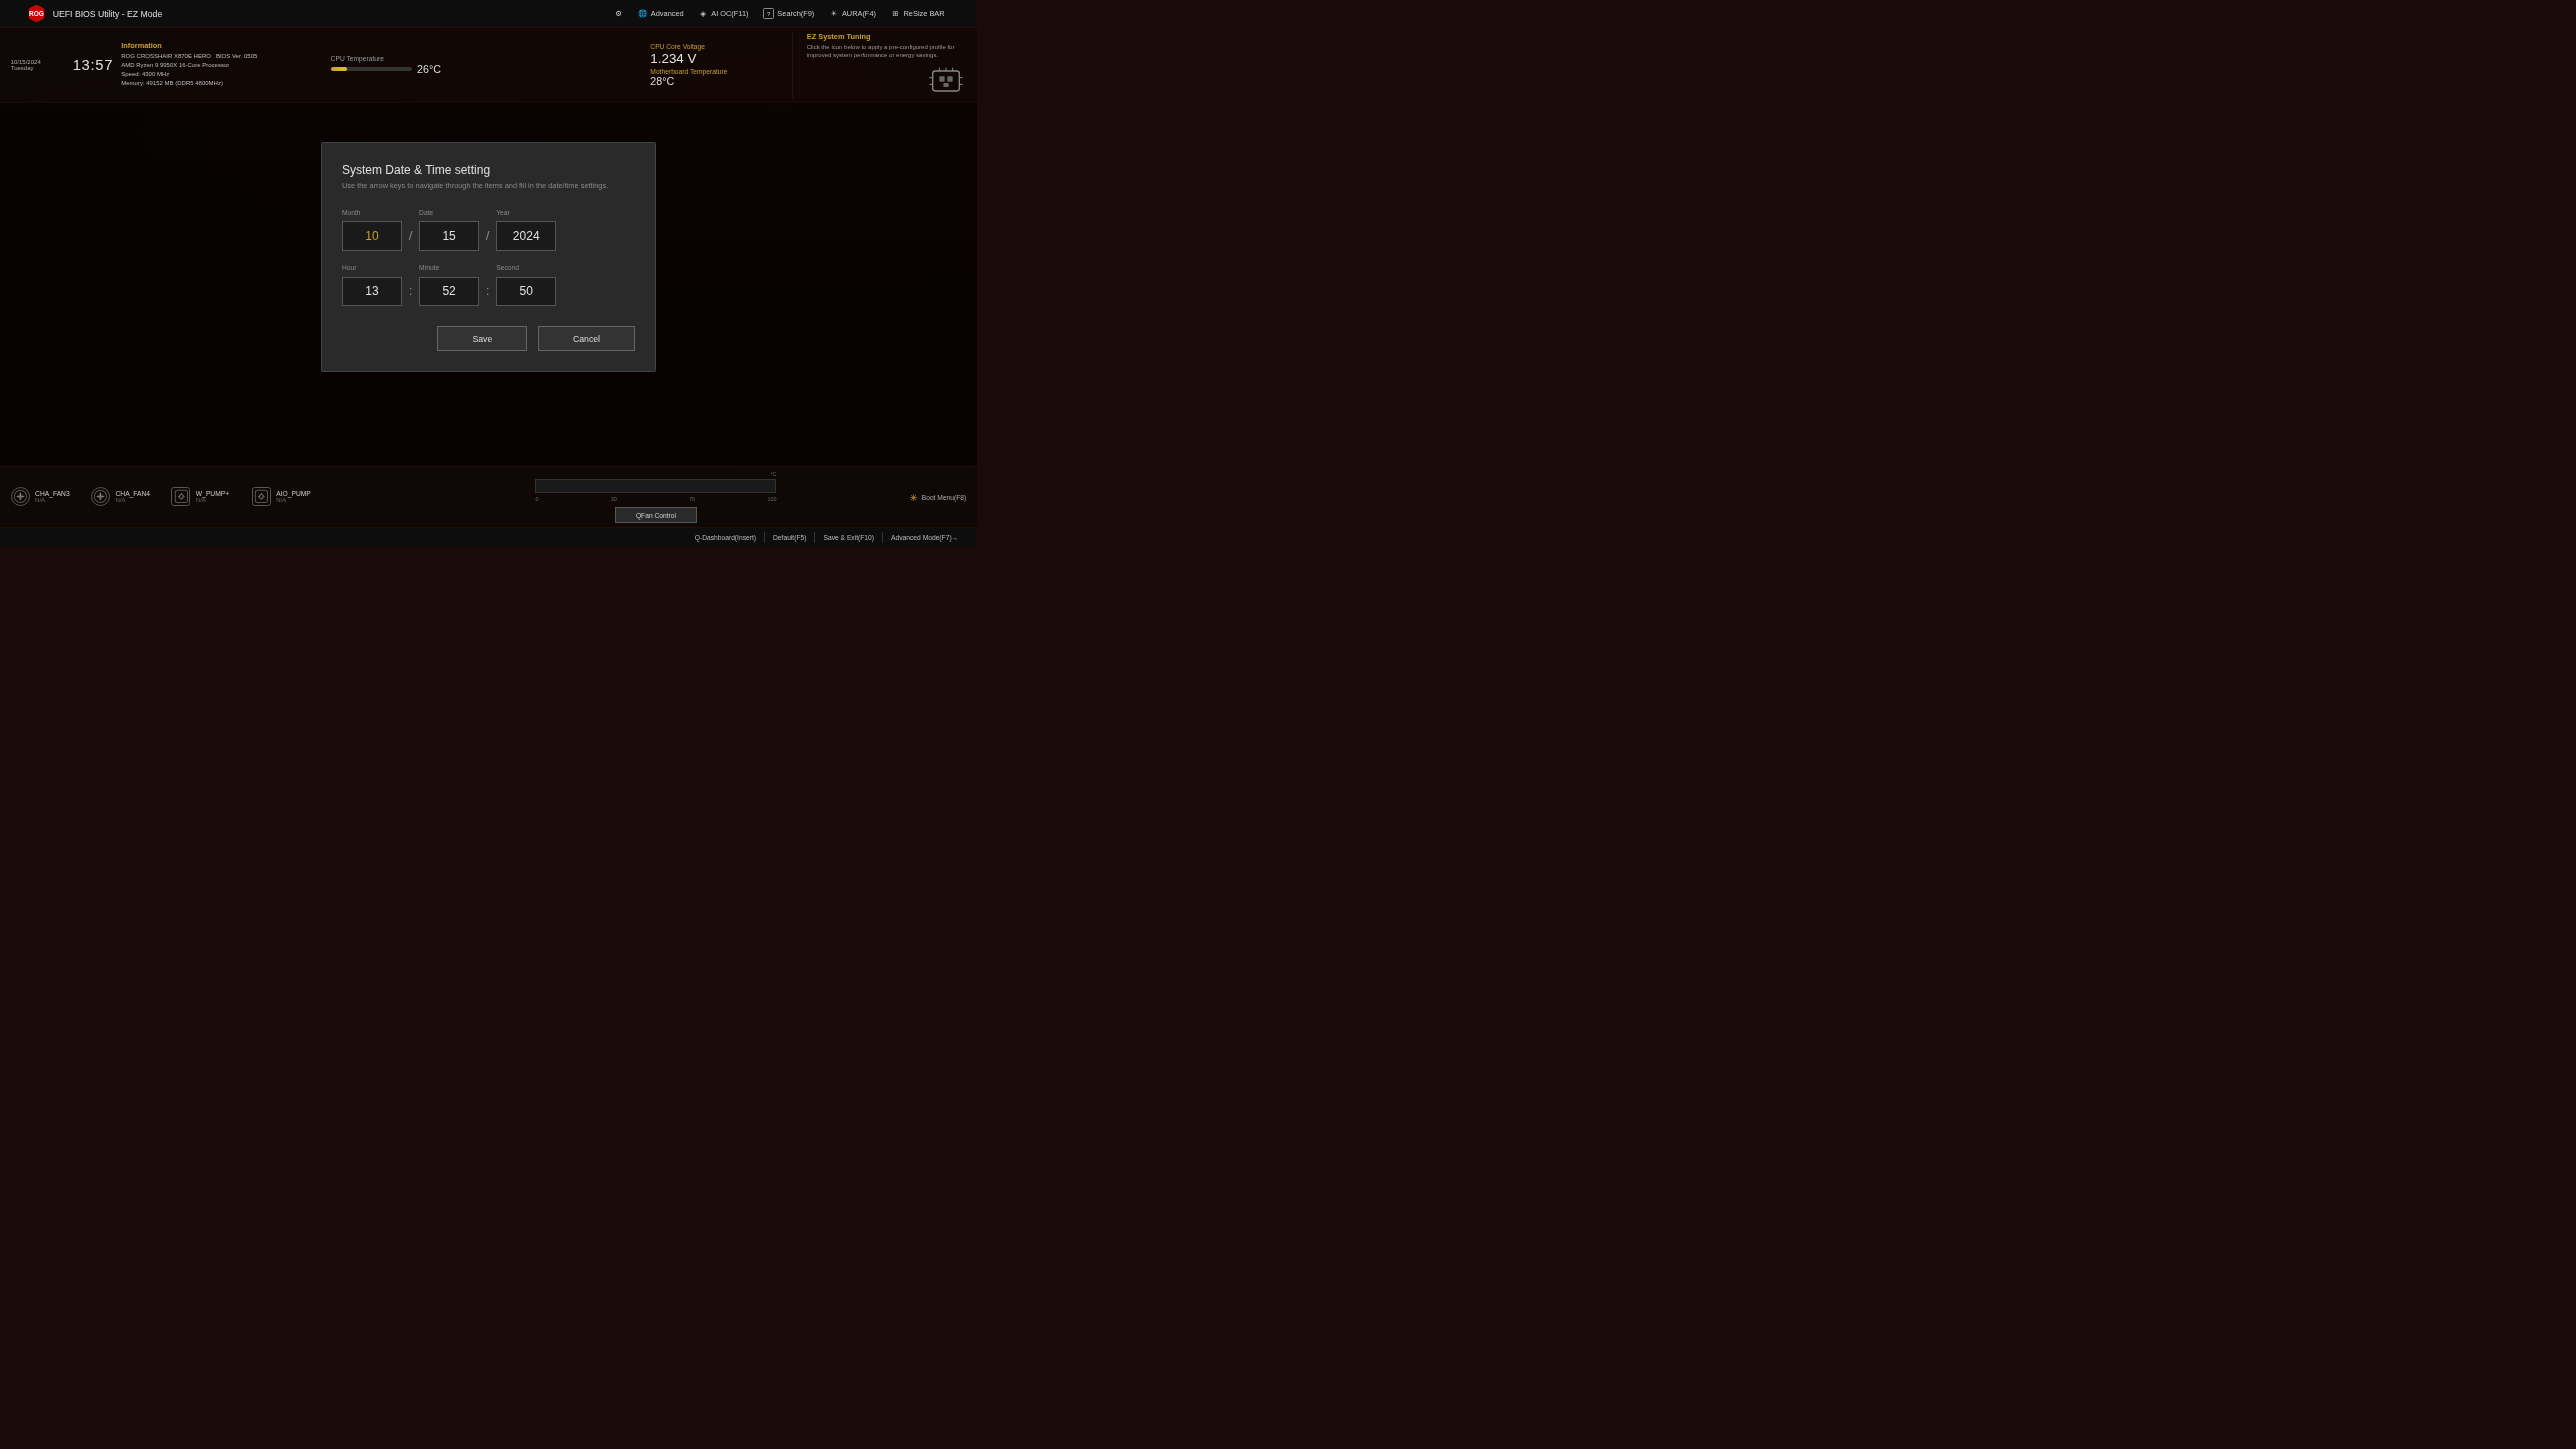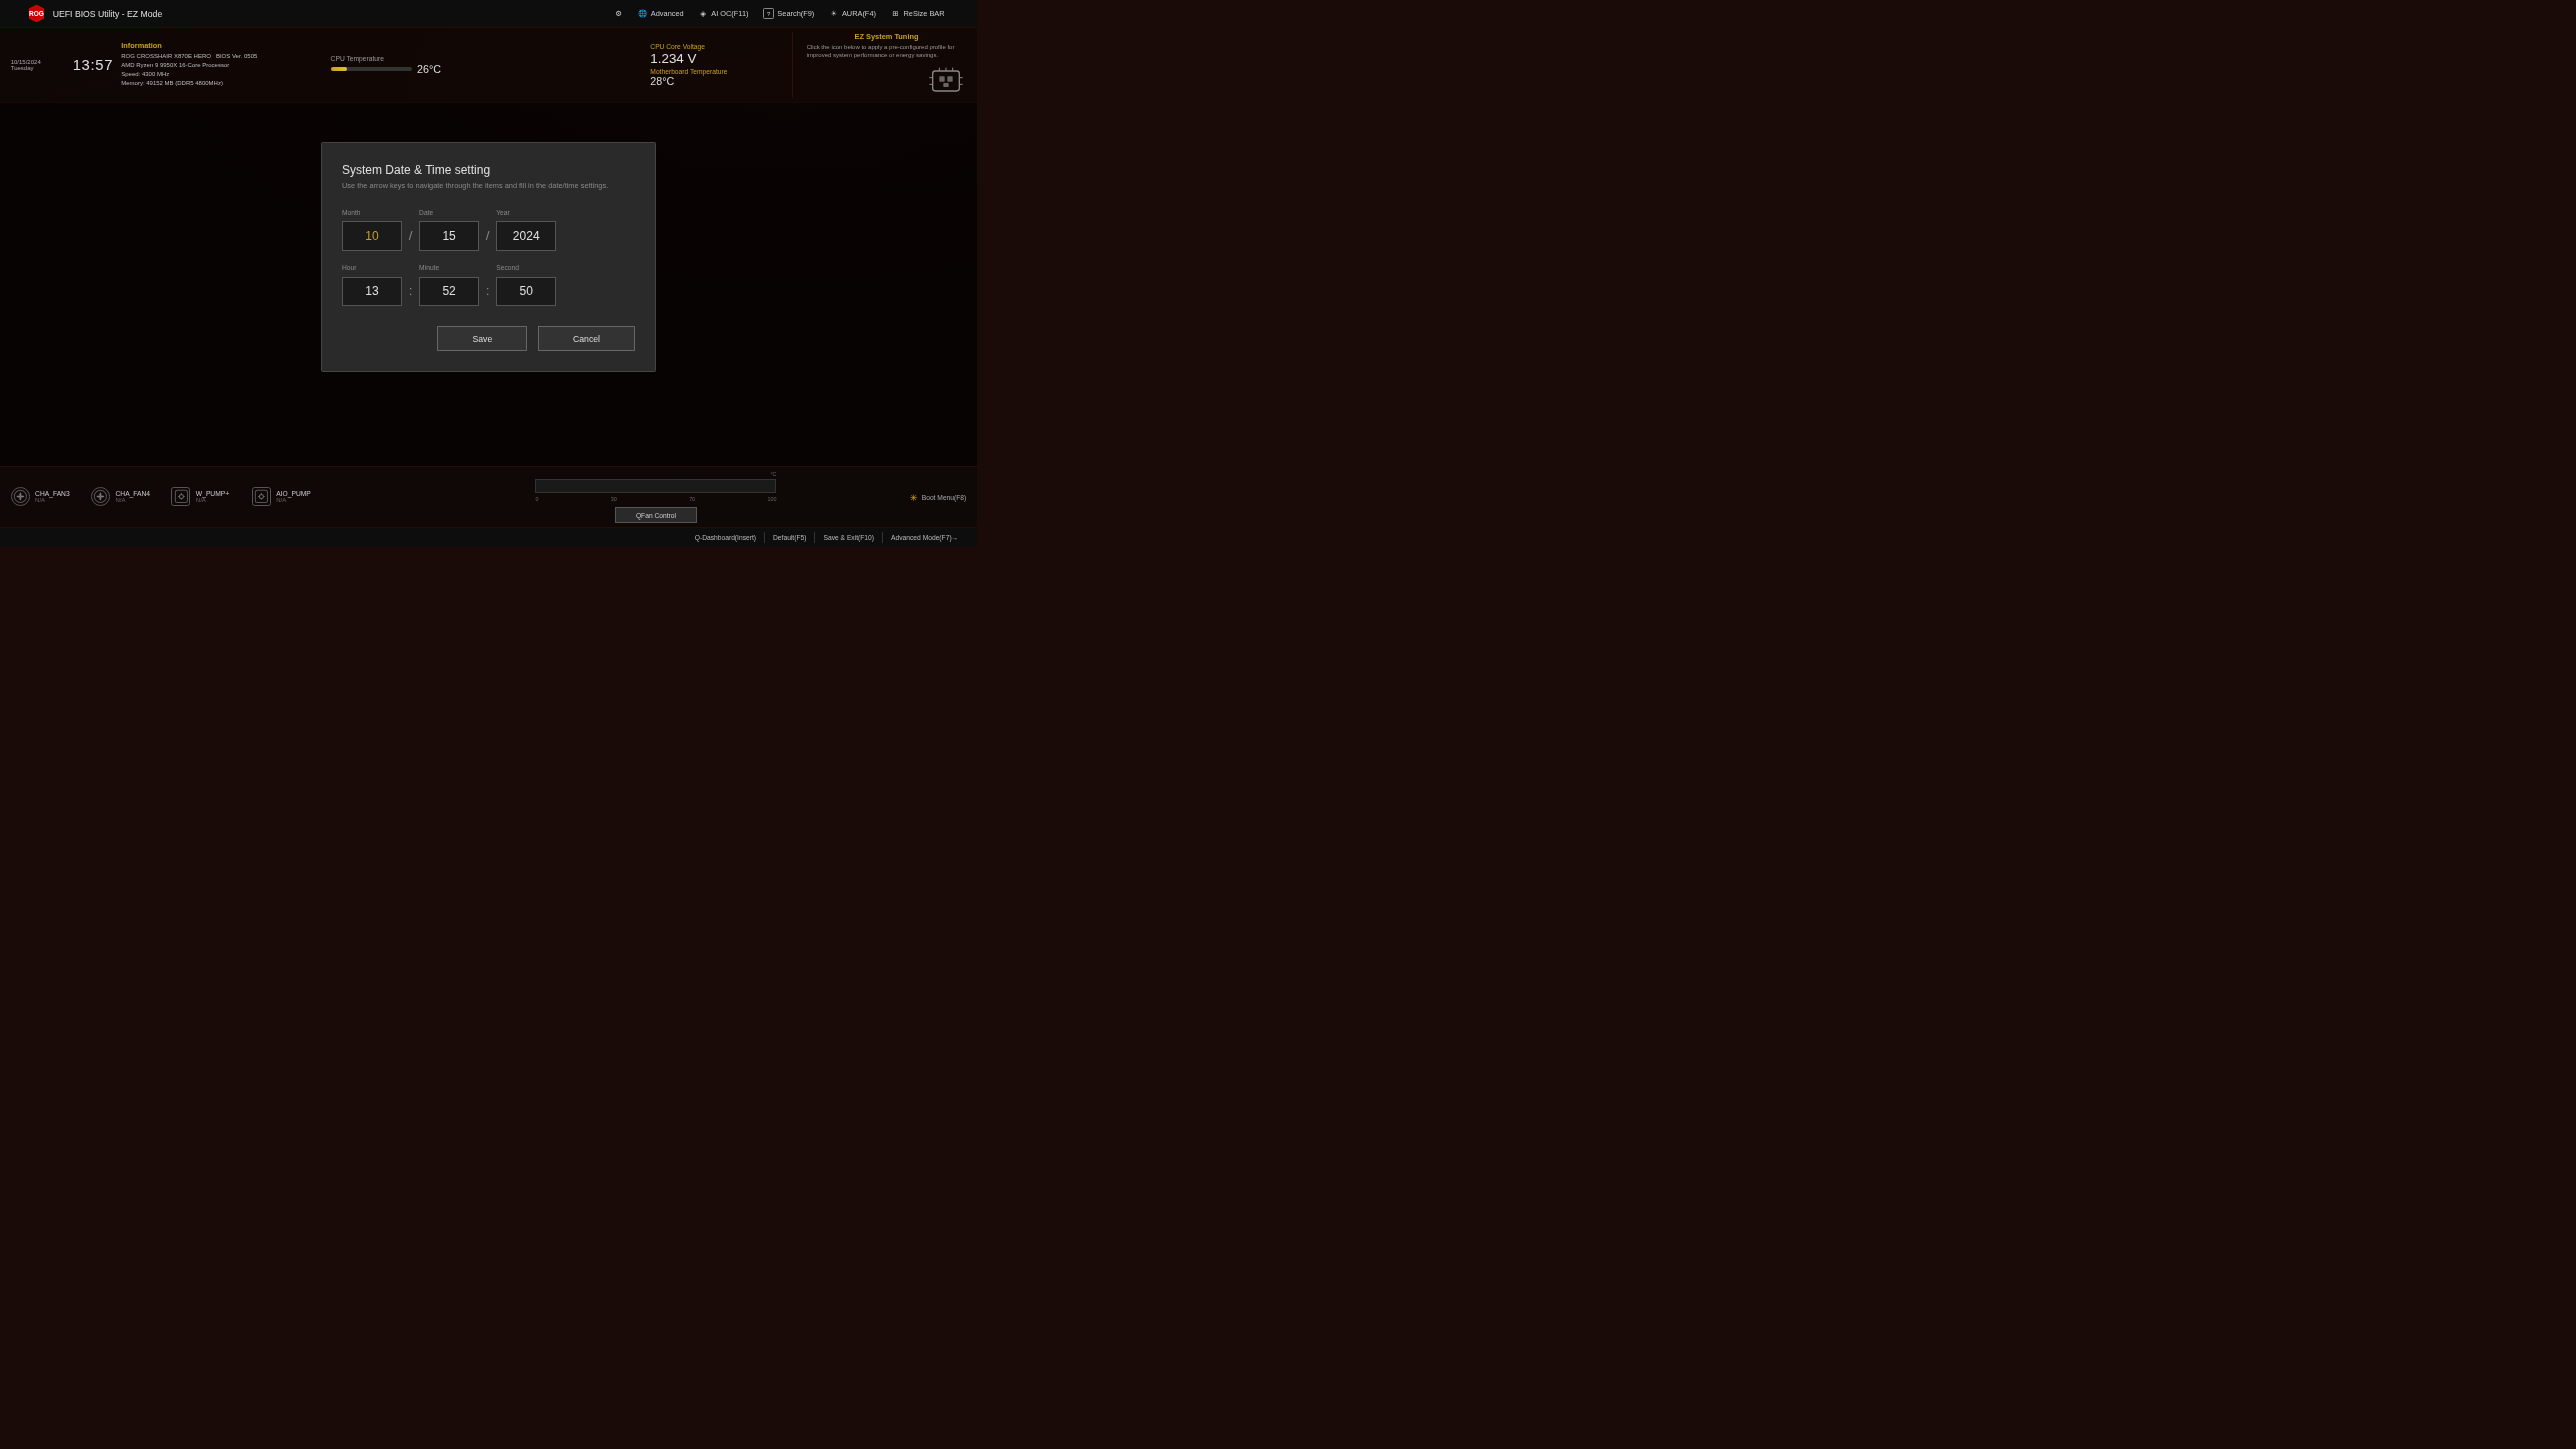--- a/index.html
+++ b/index.html
@@ -221,21 +221,20 @@
       flex: 0 0 174px;
       padding-left: 13.4px;
       border-left: 0.7px solid #2a1208;
     }
 
     .ez-tuning-title {
       color: #c8a020;
       font-size: 7.4px;
       font-weight: 600;
       margin-bottom: 2px;
-      text-align: center;
     }
 
     .ez-tuning-desc {
       font-size: 6px;
       color: #999;
       line-height: 1.4;
       margin-bottom: 4px;
     }
 
     .ez-tuning-icon {

